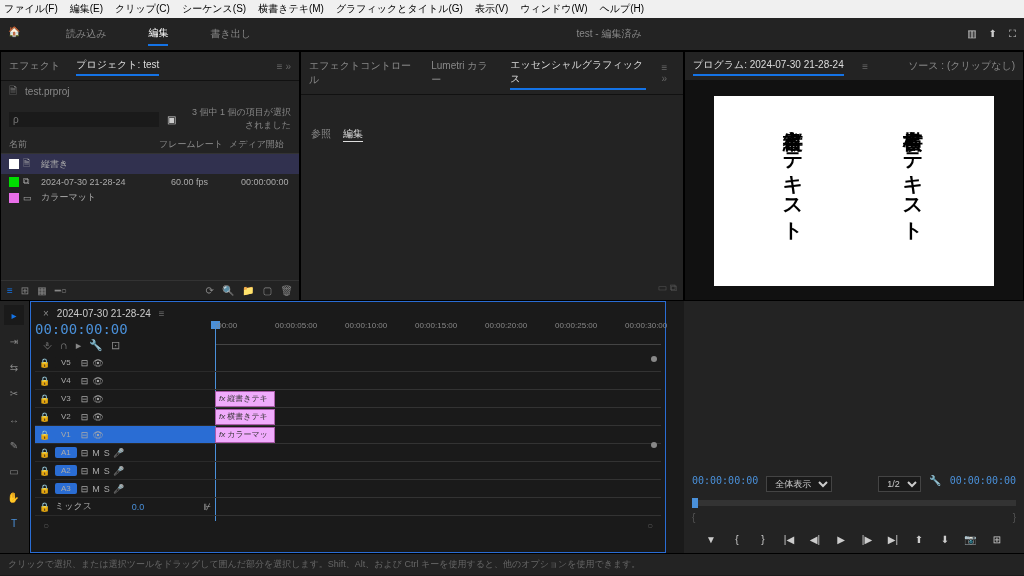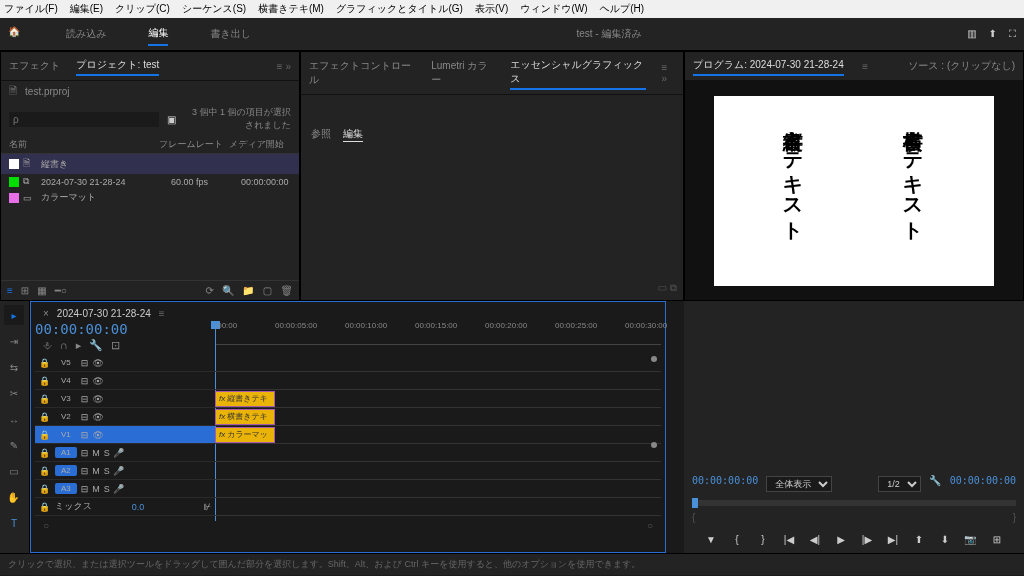--- a/index.html
+++ b/index.html
@@ -70,21 +70,21 @@
     .track-head .label { background: #2a6dd4; padding: 1px 6px; border-radius: 2px; font-size: 8px; }
     .track-head .label.video { background: #1a1a1a; }
     
     .track-lanes { flex: 1; position: relative; }
     .ruler { height: 24px; display: flex; position: relative; color: #888; font-size: 8px; border-bottom: 1px solid #444; }
     .ruler span { position: absolute; }
     .playhead { position: absolute; left: 0; top: 0; width: 1px; height: 200px; background: #4a90d9; }
     .playhead::before { content: ''; position: absolute; top: 0; left: -4px; width: 9px; height: 8px; background: #4a90d9; }
     
     .lane { height: 18px; border-bottom: 1px solid #333; position: relative; }
-    .clip { position: absolute; top: 1px; height: 16px; background: #eab308; color: #333; font-size: 8px; padding: 1px 3px; overflow: hidden; border: 1px solid #aa5aaa; }
+    .clip { position: absolute; top: 1px; height: 16px; background: #f0abfc; color: #333; font-size: 8px; padding: 1px 3px; overflow: hidden; border: 1px solid #aa5aaa; }
     .clip .fx { font-style: italic; margin-right: 2px; }
     
     .program-controls { background: #232323; width: 340px; display:flex; flex-direction:column; }
     .pc-time-row { display:flex; align-items:center; padding: 4px 8px; gap: 8px; font-size: 10px; }
     .pc-time { color: #4a90d9; font-family: monospace; }
     .pc-select { background: #1a1a1a; border: 1px solid #444; color: #ccc; font-size: 9px; padding: 1px 4px; margin-top: 8px; }
     .pc-scrub { height: 6px; background: #333; margin: 4px 8px; position: relative; }
     .pc-scrub-handle { position: absolute; left: 0; width: 6px; height: 10px; top: -2px; background: #4a90d9; }
     .pc-btns { display: flex; justify-content: center; gap: 10px; padding: 6px; }
     .pc-btn { width: 16px; height: 16px; color: #ccc; display:flex; align-items:center; justify-content:center; }

